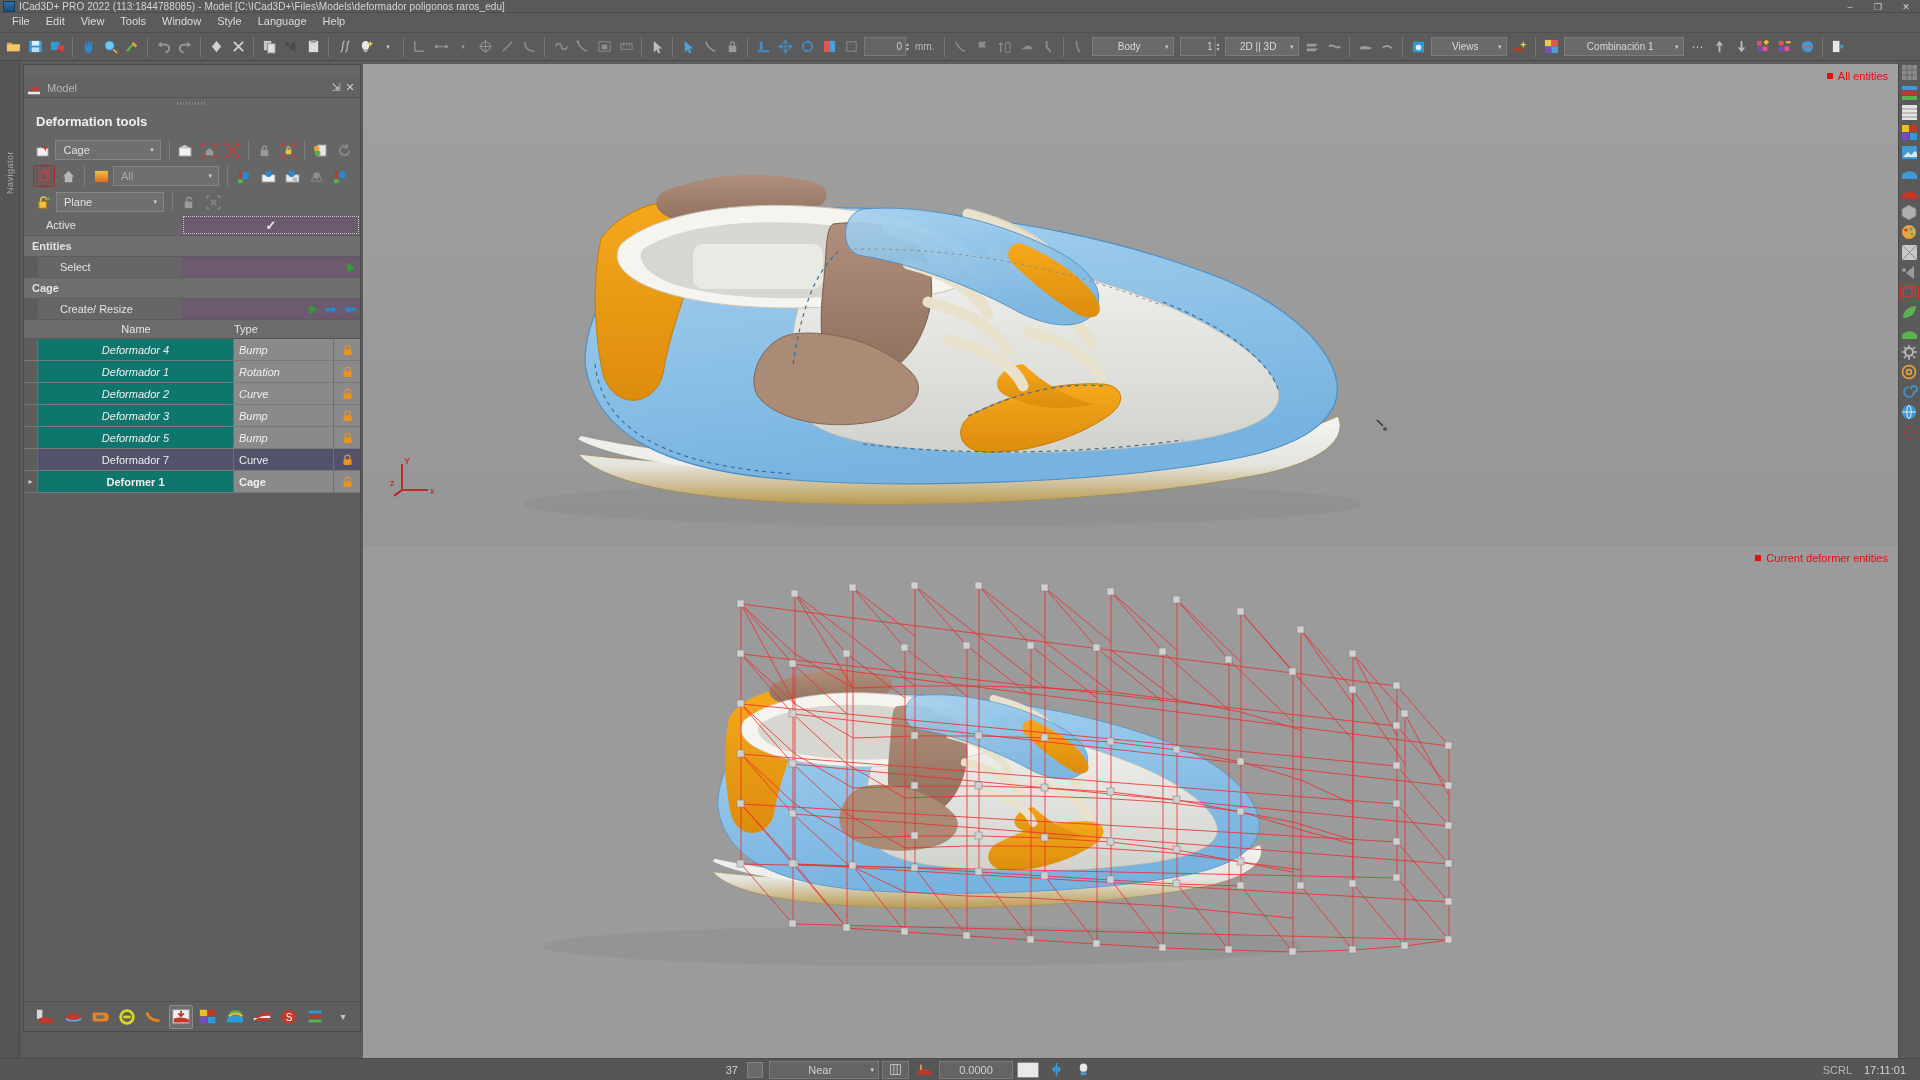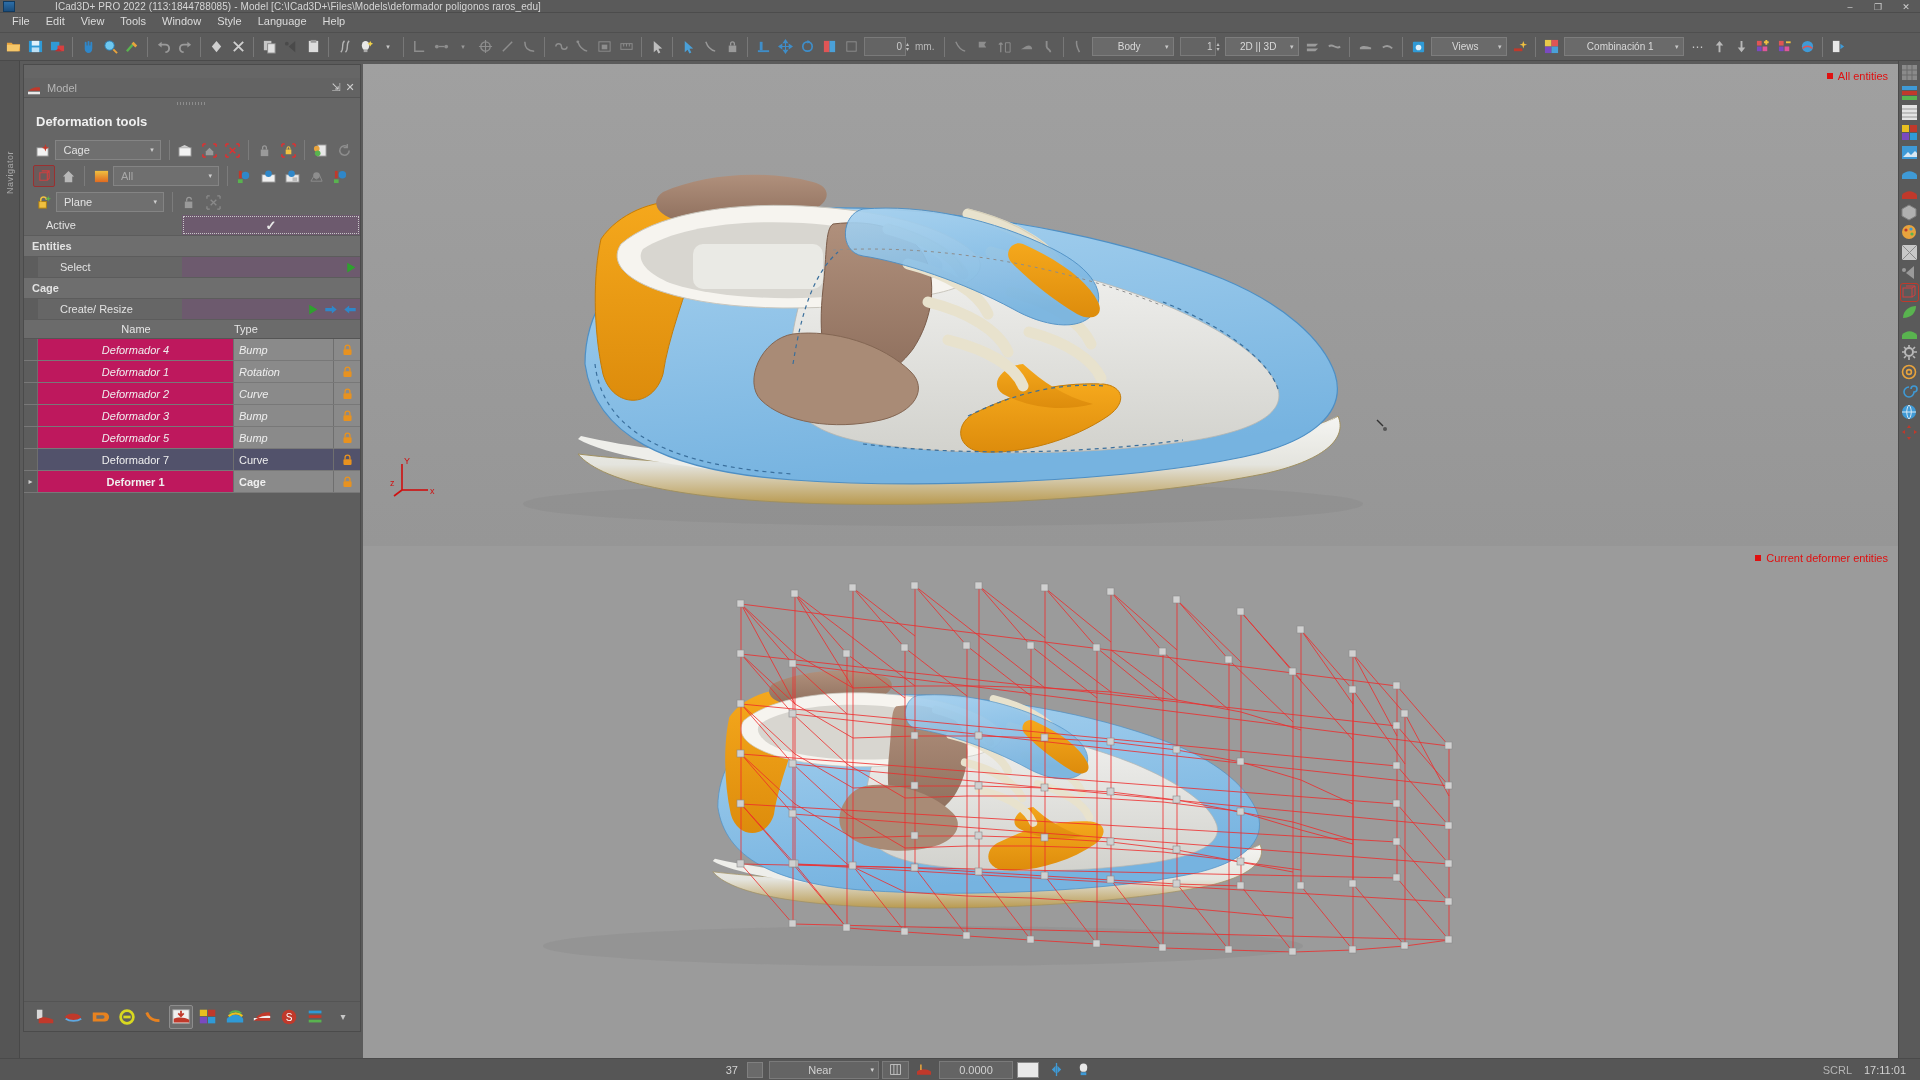--- a/index.html
+++ b/index.html
@@ -13,21 +13,21 @@
   .titlebar {
     height: 13px; background: #5a5a5a; display: flex; align-items: center;
     position: relative; border-bottom: 1px solid #4c4c4c;
   }
   .titlebar .tb-icon {
     width: 12px; height: 11px; margin: 0 4px 0 3px;
     background: linear-gradient(#2d6ea8, #1b4e7d);
     border: 1px solid #123a5e; flex: 0 0 auto;
   }
   .titlebar .tb-text {
-    color: #d6d6d6; font-size: 10px; letter-spacing: .1px; white-space: nowrap; margin-left: 36px;
+    color: #d6d6d6; font-size: 10px; letter-spacing: .1px; white-space: nowrap;
   }
   .wincontrols { position: absolute; right: 0; top: 0; display: flex; height: 13px; }
   .wincontrols div {
     width: 28px; height: 13px; display: flex; align-items: center; justify-content: center;
     color: #d0d0d0; font-size: 9px;
   }
   
   .menubar {
     height: 20px; background: #5b5b5b; display: flex; align-items: flex-start;
     padding-left: 4px; border-bottom: 1px solid #4f4f4f;
@@ -129,21 +129,21 @@
   .th-gut { width: 14px; }
   .th-name { width: 196px; justify-content: center !important; }
   .th-type { width: 100px; justify-content: flex-start !important; padding-left: 0; }
   .th-lock { width: 24px; }
   .trow { display: flex; height: 22px; border-bottom: 1px solid #787878; }
   .trow .gut {
     width: 14px; background: #5d5d5d; color: #cfcfcf; font-size: 8px;
     display: flex; align-items: center; justify-content: center; border-right: 1px solid #6e6e6e;
   }
   .trow .c-name {
-    width: 196px; background: #be185d; color: #efefef; font-size: 11px; font-style: italic;
+    width: 196px; background: #0f766e; color: #efefef; font-size: 11px; font-style: italic;
     display: flex; align-items: center; justify-content: center; border-right: 1px solid #6f6f6f;
   }
   .trow .c-type {
     width: 100px; background: #8a8a8a; color: #efefef; font-size: 11px; font-style: italic;
     display: flex; align-items: center; padding-left: 5px; border-right: 1px solid #6f6f6f;
   }
   .trow .c-lock {
     width: 26px; background: #8a8a8a; display: flex; align-items: center; justify-content: center;
   }
   .trow.sel .c-name, .trow.sel .c-type, .trow.sel .c-lock { background: #52526b; }

